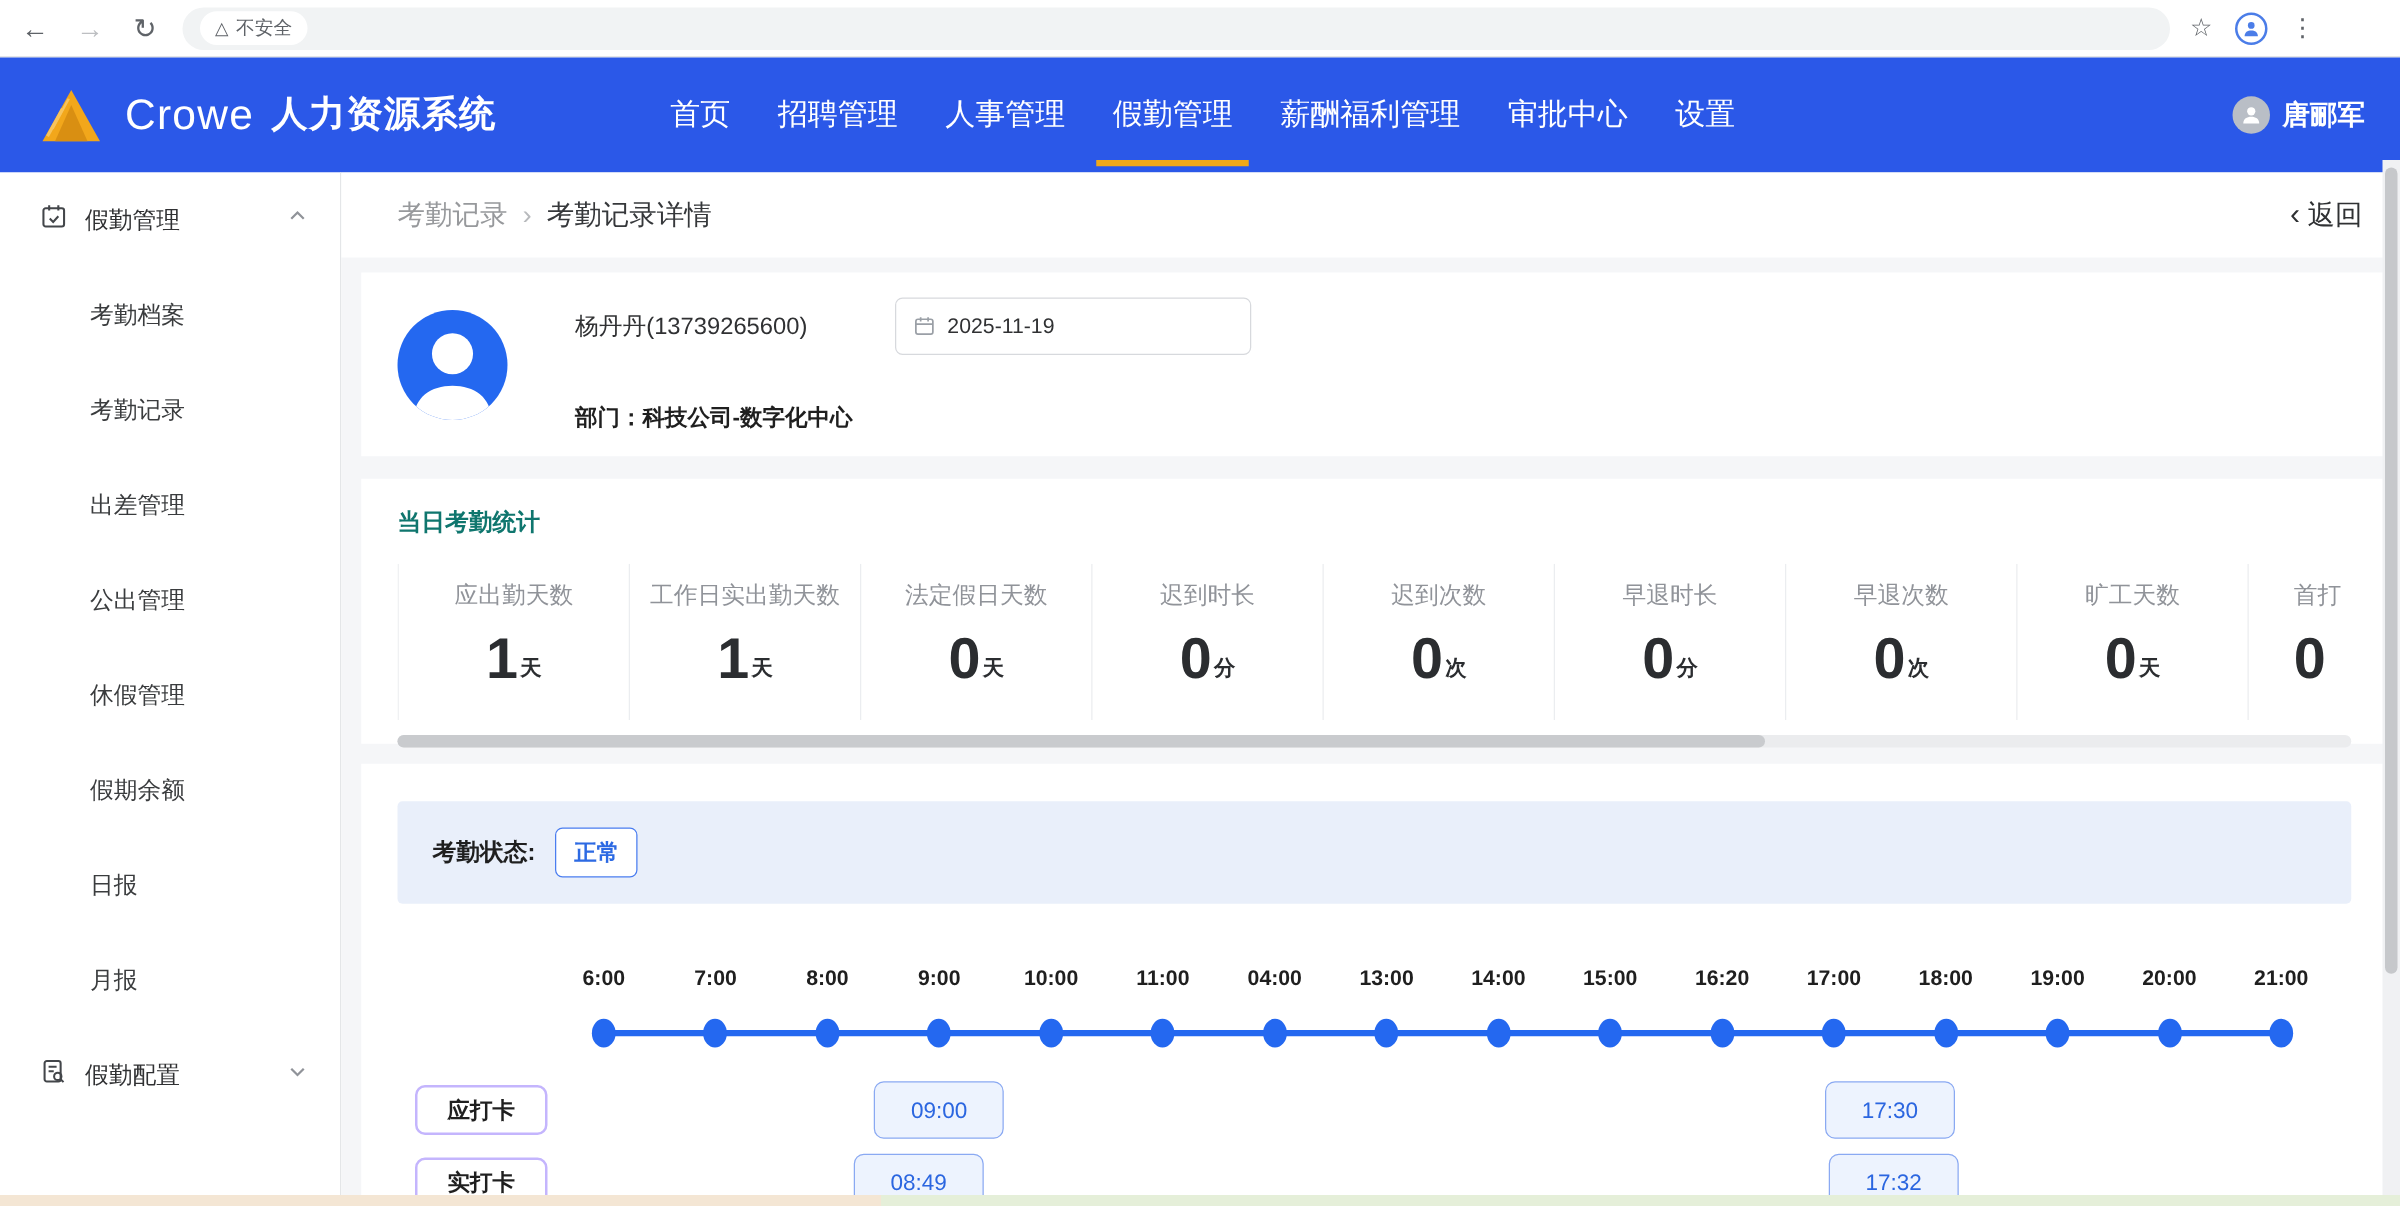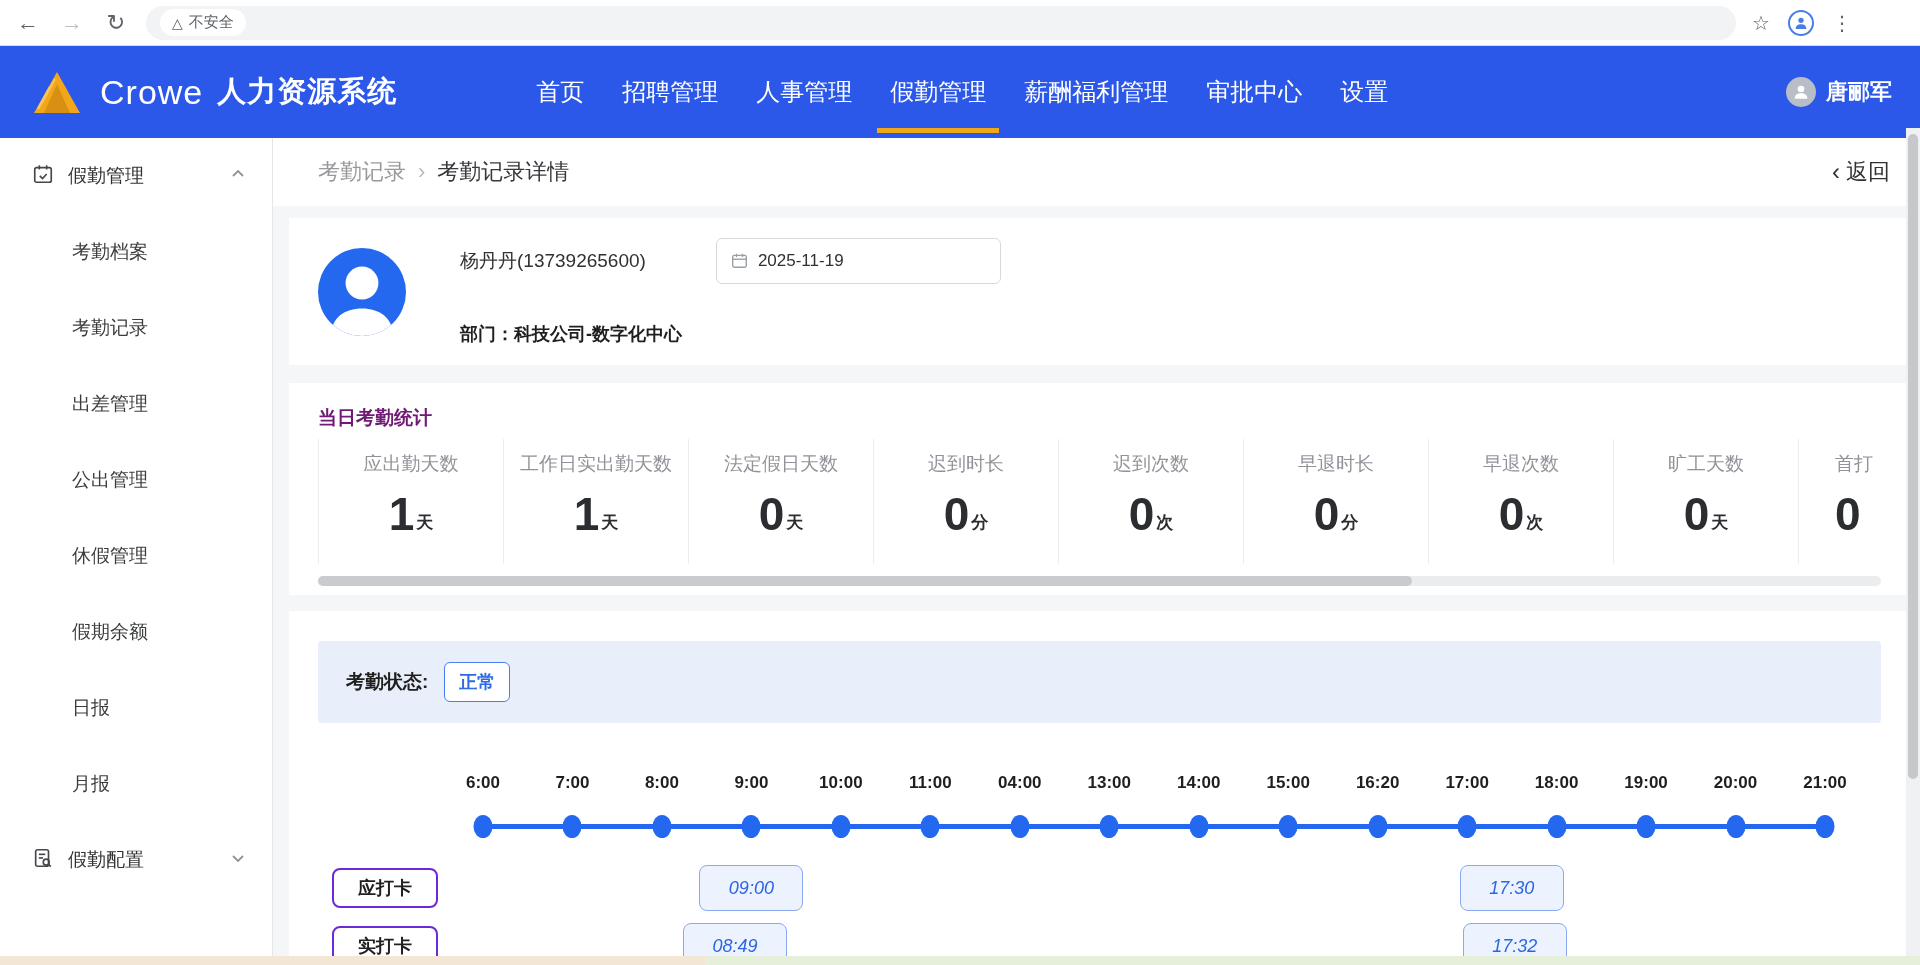--- a/index.html
+++ b/index.html
@@ -58,21 +58,21 @@
   .emp-avatar { width:88px; height:88px; border-radius:50%; background:#2468f0; display:flex; align-items:flex-end; justify-content:center; overflow:hidden; flex:0 0 auto; }
   .emp-info { margin-left:54px; display:flex; flex-direction:column; gap:38px; }
   .emp-row1 { display:flex; align-items:center; }
   .emp-name { font-size:19px; color:#303133; }
   .date-input { margin-left:70px; width:285px; height:46px; border:1px solid #d7d9dd; border-radius:6px; display:flex; align-items:center; padding:0 14px; gap:10px; background:#fff; cursor:pointer; }
   .date-text { font-size:17px; color:#303133; }
   .emp-dept { font-size:18px; font-weight:700; color:#1f1f1f; }
 
   
   .stats-card { height:212px; padding:22px 29px 0 29px; }
-  .stats-title { font-size:19px; font-weight:700; color:#701a75; margin-bottom:8px; }
+  .stats-title { font-size:19px; font-weight:700; color:#0f766e; margin-bottom:20px; }
   .stats-scroller { position:relative; overflow:hidden; width:100%; height:125px; display:flex; }
   .stat-card { flex:0 0 185px; width:185px; border-left:1px solid #ebedf0; padding-top:12px; text-align:center; }
   .stat-label { font-size:19px; color:#909399; white-space:nowrap; }
   .stat-valrow { margin-top:14px; display:flex; justify-content:center; align-items:flex-end; }
   .stat-value { font-size:46px; font-weight:700; color:#2b2d30; line-height:1; }
   .stat-unit { font-size:17px; font-weight:700; color:#2b2d30; margin-left:2px; padding-bottom:3px; }
   .stat-card.clipped { text-align:left; padding-left:36px; }
   .stat-card.clipped .stat-valrow { justify-content:flex-start; }
   .h-scrollbar { margin-top:12px; height:10px; border-radius:5px; background:#ebecee; position:relative; cursor:pointer; }
   .h-thumb { position:absolute; left:0; top:0; height:10px; width:70%; border-radius:5px; background:#c9cbce; }
@@ -83,22 +83,22 @@
   .status-label { font-size:19px; font-weight:700; color:#1f1f1f; }
   .status-badge { margin-left:16px; background:#fff; border:1px solid #4a7df0; border-radius:6px; color:#2d6ae3; font-size:18px; font-weight:700; padding:7px 14px; }
   .timeline { position:relative; margin-top:50px; margin-left:165px; width:1342px; }
   .tl-hours { position:relative; height:22px;margin-top:48px; }
   .tl-hour { position:absolute; transform:translateX(-50%); font-size:17px; font-weight:700; color:#1f1f1f; white-space:nowrap; }
   .tl-track { position:relative; margin-top:18px; height:26px; }
   .tl-line { position:absolute; left:0; right:0; top:10.5px; height:5px; background:#2468f0; }
   .tl-dot { position:absolute; transform:translateX(-50%); top:2px; width:19px; height:23px; border-radius:50%; background:#2468f0; }
   .punch-rows { margin-top:26px; }
   .punch-row { position:relative; height:46px; margin-bottom:12px; }
-  .punch-label { position:absolute; left:14px; top:3px; height:40px; line-height:36px; border:2px solid #6d28d9; border-radius:8px; background:#fff; padding:0 24px; font-size:18px; font-weight:700; color:#1f1f1f; }
-  .punch-chip { position:absolute; transform:translateX(-50%); top:0; min-width:104px; height:46px; background:#edf3fe; border:1px solid #8aa9f2; border-radius:8px; color:#2b66e0; font-size:18px; display:flex; align-items:center; justify-content:center;font-style:italic; }
+  .punch-label { position:absolute; left:14px; top:3px; height:40px; line-height:36px; border:2px solid #c4b5fd; border-radius:8px; background:#fff; padding:0 24px; font-size:18px; font-weight:700; color:#1f1f1f; }
+  .punch-chip { position:absolute; transform:translateX(-50%); top:0; min-width:104px; height:46px; background:#edf3fe; border:1px solid #8aa9f2; border-radius:8px; color:#2b66e0; font-size:18px; display:flex; align-items:center; justify-content:center; }
 
   
   .v-scrollbar { position:absolute; right:0; top:128px; bottom:0; width:14px; background:#f0f1f3; z-index:40; }
   .v-thumb { position:absolute; left:2px; top:6px; width:10px; height:645px; border-radius:5px; background:#c6c8cb; }
   .bottom-strip { position:absolute; left:0; bottom:0; width:1920px; height:9px; z-index:50;
     background:linear-gradient(to right, #f4e6d4 0, #f4e6d4 705px, #e5efd9 705px, #e5efd9 100%); }
 </style>
 </head>
 <body>
 

